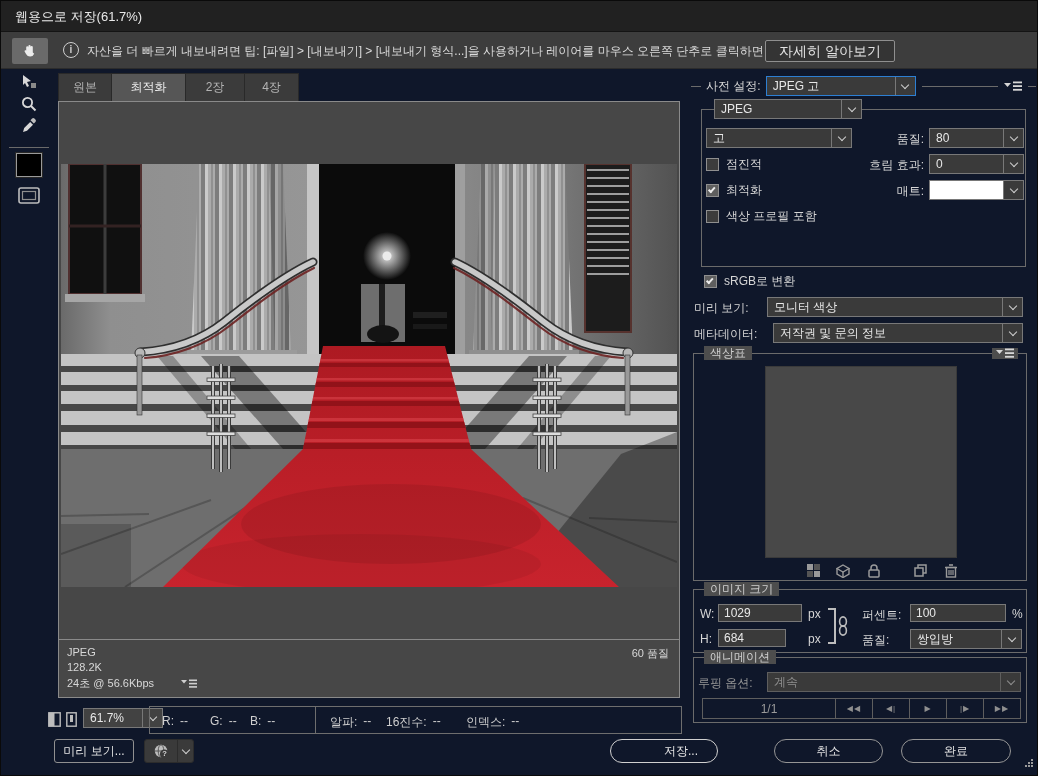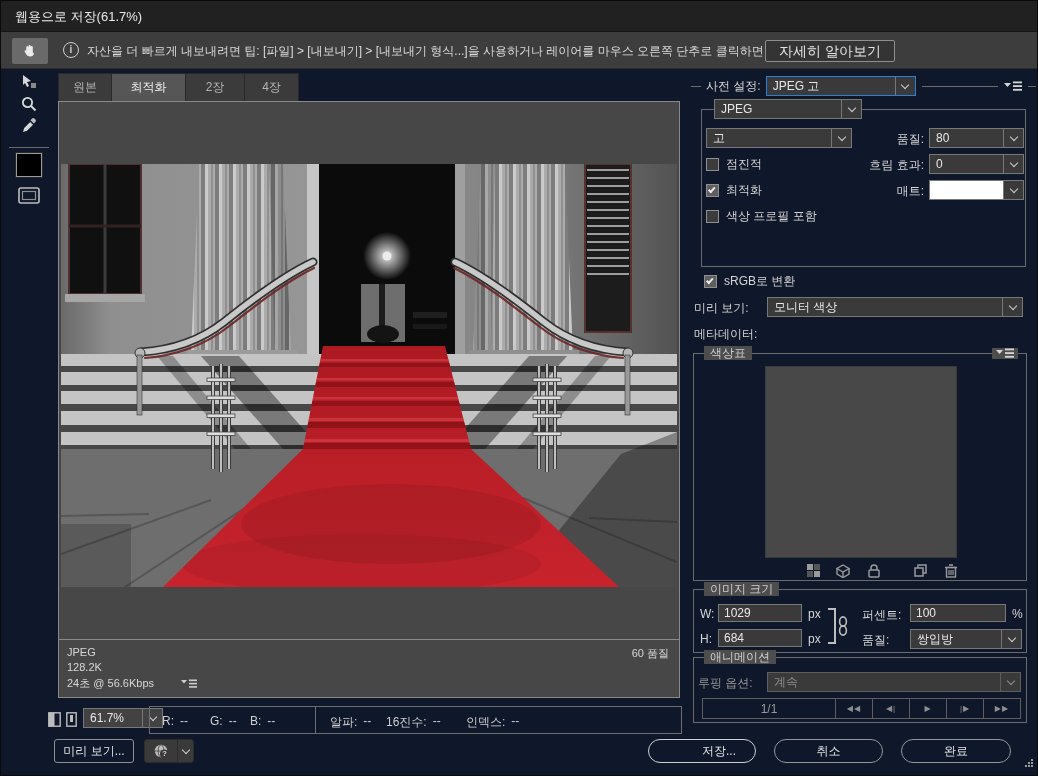--- a/index.html
+++ b/index.html
@@ -380,20 +380,26 @@
     <span class="lbl">sRGB로 변환</span>
   </div>
   <span class="lbl abs" style="left:693px;top:299px;">미리 보기:</span>
   <div class="dd abs" style="left:766px;top:296px;width:256px;">
     <span class="val">모니터 색상</span>
     <span class="chevbox">
         <span class="caret"></span>
       </span>
   </div>
   <span class="lbl abs" style="left:693px;top:325px;">메타데이터:</span>
+  <div class="dd abs" style="left:772px;top:322px;width:250px;">
+    <span class="val">저작권 및 문의 정보</span>
+    <span class="chevbox">
+        <span class="caret"></span>
+      </span>
+  </div>
 
   <div class="sect" style="left:692px;top:352px;width:334px;height:228px;">
     <span class="legend">색상표</span>
     <span class="menu-ic" style="position:absolute;top:-6px;right:8px;background:#4d4d4d;padding:0 4px;">
       <svg width="18" height="11" viewBox="0 0 18 11">
           <polygon points="0,2 7,2 3.5,6" fill="#d6d6d6"></polygon>
           <rect x="9" y="0.5" width="9" height="1.8" fill="#d6d6d6"></rect>
           <rect x="9" y="4.2" width="9" height="1.8" fill="#d6d6d6"></rect>
           <rect x="9" y="7.9" width="9" height="1.8" fill="#d6d6d6"></rect>
         </svg>
@@ -437,21 +443,21 @@
         </svg>
     </div>
   </div>
 
   <div class="sect" style="left:692px;top:588px;width:334px;height:64px;">
     <span class="legend">이미지 크기</span>
     <span class="lbl abs" style="left:6px;top:17px;">W:</span>
     <input class="txt abs" style="left: 24px; top: 14px; width: 84px;" value="1029">
     <span class="lbl abs" style="left:114px;top:17px;">px</span>
     <span class="lbl abs" style="left:6px;top:42px;">H:</span>
-    <input class="txt abs" style="left: 24px; top: 39px; width: 84px;" value="684">
+    <input class="txt abs" style="left: 24px; top: 39px; width: 68px;" value="684">
     <span class="lbl abs" style="left:114px;top:42px;">px</span>
     <div class="abs" style="left:134px;top:18px;width:8px;height:36px;border:2px solid #bdbdbd;border-left:none;"></div>
     <span class="abs" style="left:144px;top:26px;">
       <svg width="10" height="20" viewBox="0 0 10 20">
           <ellipse cx="5" cy="5.5" rx="3.4" ry="4.6" fill="none" stroke="#bdbdbd" stroke-width="1.6"></ellipse>
           <ellipse cx="5" cy="14.5" rx="3.4" ry="4.6" fill="none" stroke="#bdbdbd" stroke-width="1.6"></ellipse>
         </svg>
     </span>
     <span class="lbl abs" style="left:168px;top:17px;">퍼센트:</span>
     <input class="txt abs" style="left: 216px; top: 14px; width: 96px;" value="100">
@@ -538,21 +544,21 @@
           <ellipse cx="8" cy="8" rx="2.8" ry="6.2" fill="none" stroke="#555" stroke-width="1"></ellipse>
           <line x1="1.8" y1="8" x2="14.2" y2="8" stroke="#555" stroke-width="1"></line>
           <circle cx="11.5" cy="11" r="4.6" fill="#3a3a3a"></circle>
           <text x="11.5" y="13.4" font-size="7.5" fill="#d8d8d8" text-anchor="middle" font-weight="bold">?</text>
         </svg>
     </span>
     <span style="width:16px;height:100%;border-left:1px solid #2c2c2c;display:flex;align-items:center;justify-content:center;">
         <span class="caret"></span>
       </span>
   </div>
-  <div class="pill" style="left:647px;width:108px;border-color:#d0d0d0;padding-left:34px;">저장...</div>
+  <div class="pill" style="left:609px;width:108px;border-color:#d0d0d0;padding-left:34px;">저장...</div>
   <div class="pill" style="left:773px;width:109px;">취소</div>
   <div class="pill" style="left:900px;width:110px;">완료</div>
   <span class="abs" style="right:3px;bottom:3px;">
     <svg width="10" height="10" viewBox="0 0 10 10">
         <rect x="7" y="7" width="2" height="2" fill="#9a9a9a"></rect>
         <rect x="4" y="7" width="2" height="2" fill="#9a9a9a"></rect>
         <rect x="1" y="7" width="2" height="2" fill="#9a9a9a"></rect>
         <rect x="7" y="4" width="2" height="2" fill="#9a9a9a"></rect>
         <rect x="7" y="1" width="2" height="2" fill="#9a9a9a"></rect>
         <rect x="4" y="4" width="2" height="2" fill="#9a9a9a"></rect>

